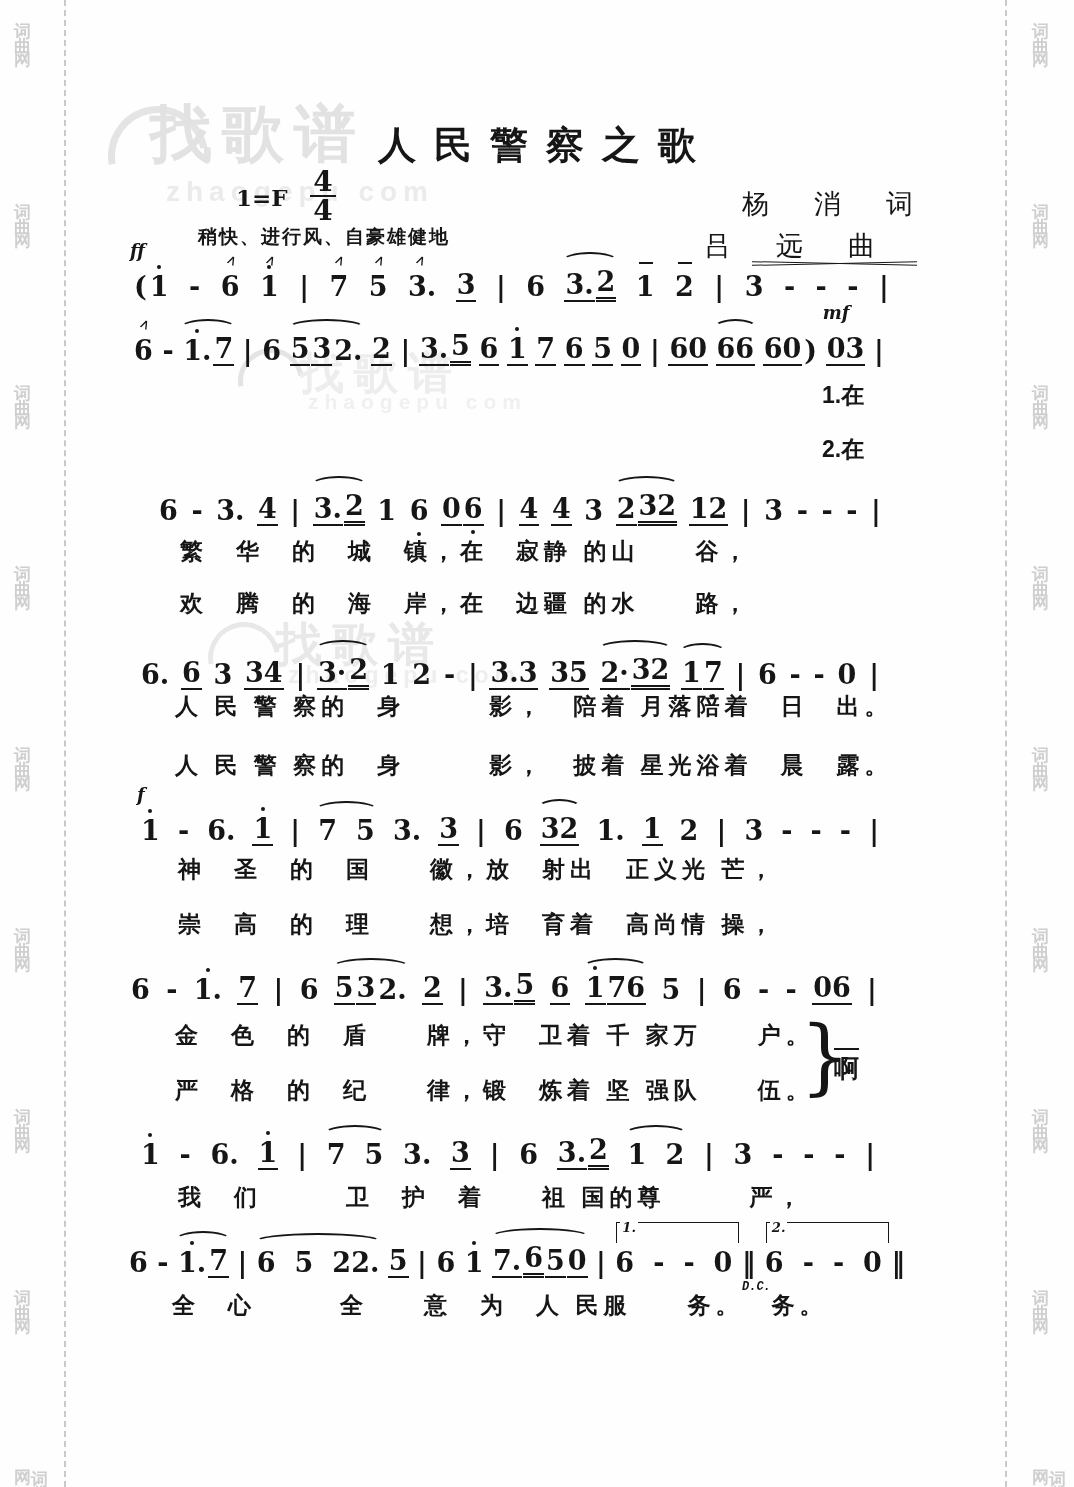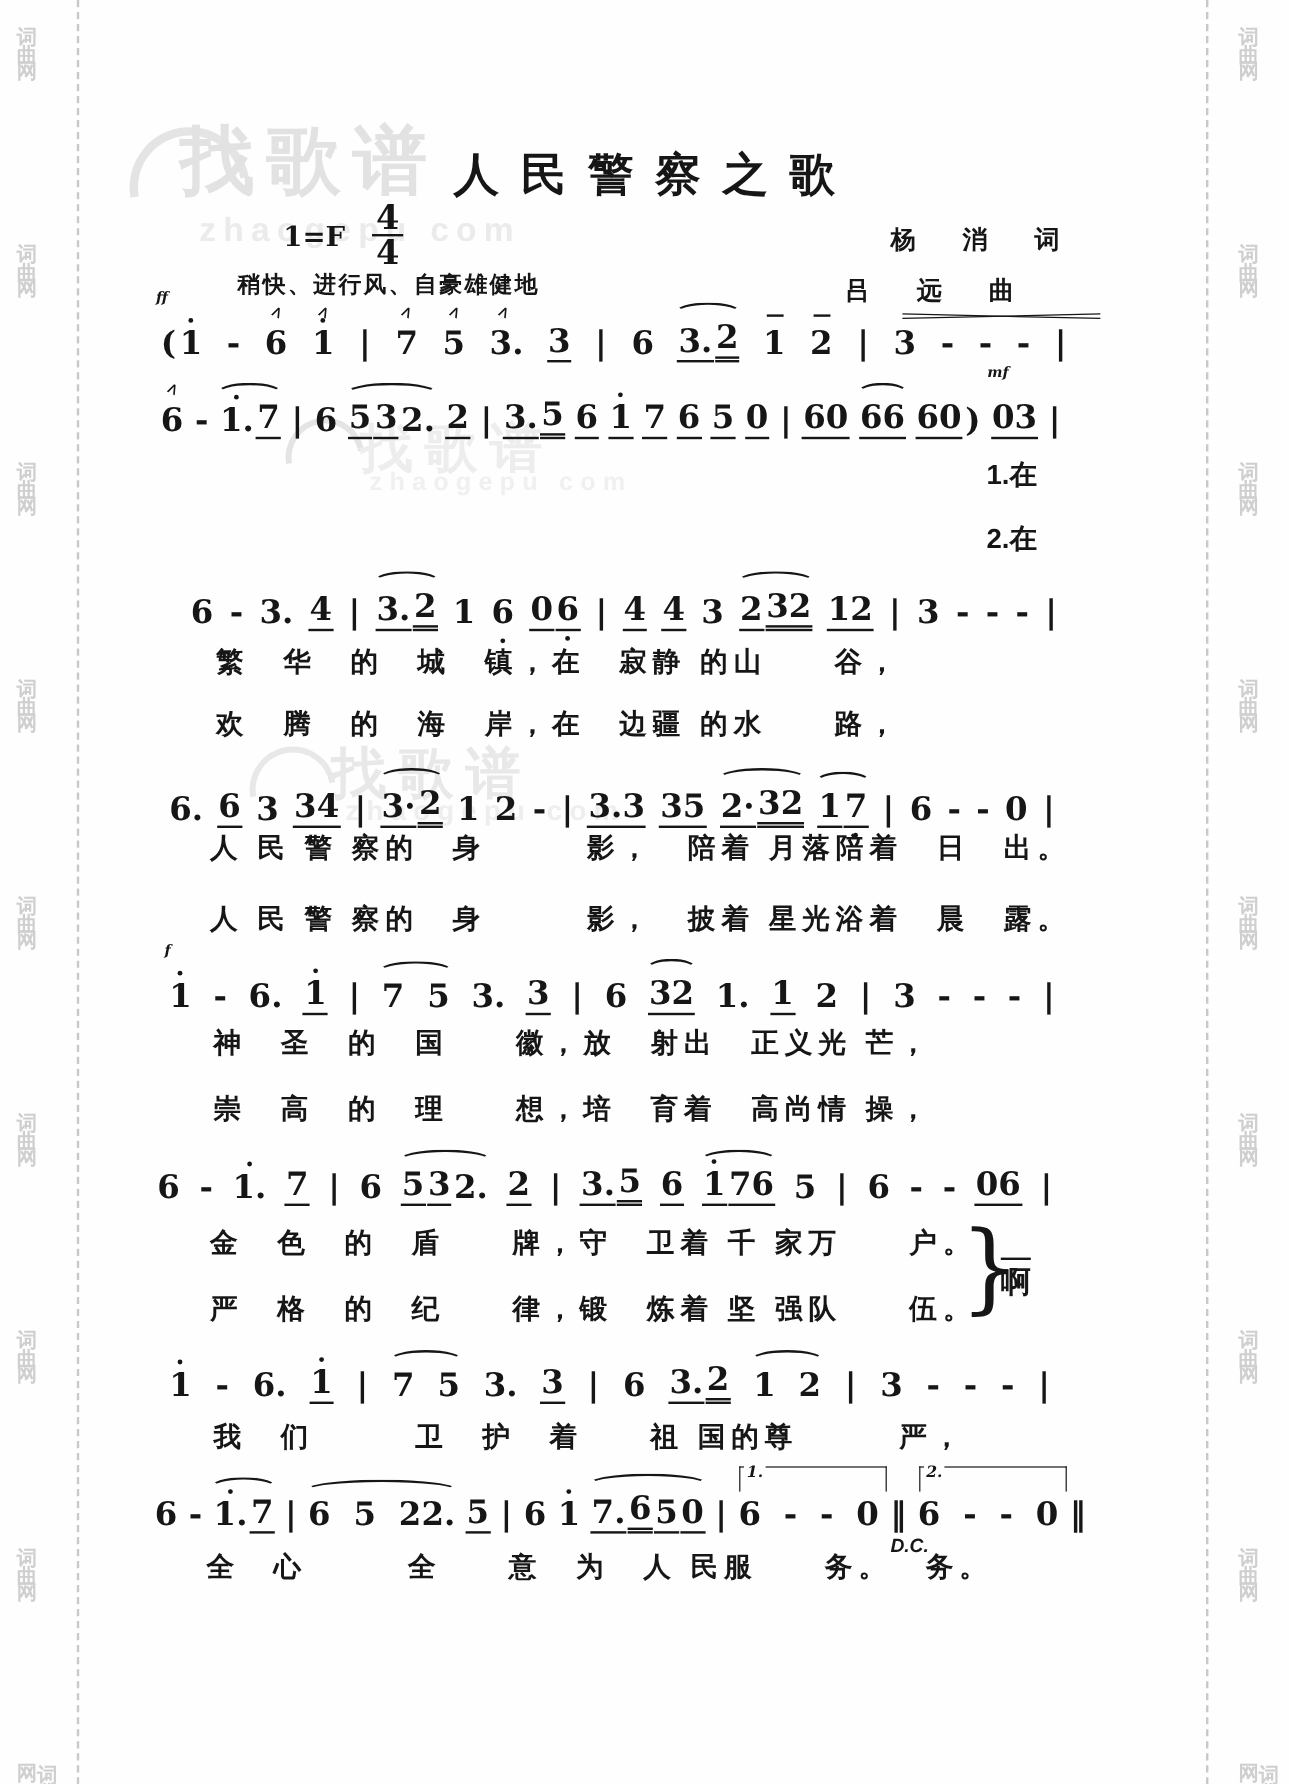--- a/index.html
+++ b/index.html
@@ -18,60 +18,60 @@
   .wm-site{position:absolute;color:#ebebeb;letter-spacing:6px;white-space:nowrap;font-weight:bold}
   
   .title{position:absolute;left:0;width:100%;text-align:center;top:120px;
     font-size:38px;font-weight:bold;letter-spacing:18px;text-indent:18px}
   .keysig{position:absolute;left:236px;top:184px;font-size:23px;
     font-family:"DejaVu Serif",serif;font-weight:bold}
   .meter{position:absolute;left:306px;top:168px;width:34px;text-align:center;
     font-family:"DejaVu Serif",serif;font-weight:bold;font-size:28px;line-height:0.98}
   .meter .m-top{border-bottom:2.5px solid #161616;padding:0 3px;display:inline-block}
   .meter .m-bot{display:block}
-  .credit{position:absolute;font-size:21px;letter-spacing:9px;font-weight:700;white-space:nowrap}
+  .credit{position:absolute;font-size:27px;letter-spacing:9px;font-weight:400;white-space:nowrap}
   .tempo{position:absolute;left:198px;top:224px;font-size:19px;font-weight:600;letter-spacing:2px}
   
   .mline{position:absolute;display:flex;justify-content:space-between;align-items:flex-end;
     font-family:"DejaVu Serif",serif;font-size:27px;font-weight:700;height:40px}
   .tok{position:relative;display:inline-flex;align-items:flex-end}
   .parts{display:inline-flex;align-items:flex-end;gap:1px}
   .tok.g .parts{gap:17px}
   .part{position:relative;line-height:1.1;padding:0 1px;white-space:pre}
   .u1{border-bottom:2px solid #161616}
   .u2{border-bottom:5px double #161616}
   .hd::before{content:"";position:absolute;top:-7px;left:50%;margin-left:-2px;
     width:4px;height:4px;background:#161616;border-radius:50%}
   .ld::after{content:"";position:absolute;bottom:-10px;left:50%;margin-left:-2px;
     width:4px;height:4px;background:#161616;border-radius:50%}
   .arc{position:absolute;top:-15px;left:-2px;right:-2px;height:14px;
     border:2.5px solid transparent;border-top-color:#161616;border-radius:50%}
   .accm{position:absolute;top:-18px;left:28%;font-size:13px;font-weight:bold;
     transform:rotate(-65deg);line-height:1}
   .tenm{position:absolute;top:-10px;left:20%;width:14px;border-top:2.5px solid #161616}
-  .dynm{position:absolute;top:-30px;left:-3px;font-size:12px;font-style:italic;
+  .dynm{position:absolute;top:-30px;left:-3px;font-size:18px;font-style:italic;
     font-weight:bold;font-family:"DejaVu Serif",serif;white-space:nowrap;line-height:1}
   .cres{position:absolute;top:-13px;left:8px;width:165px;height:10px}
   .cres::before,.cres::after{content:"";position:absolute;left:0;right:0;top:4px;
     border-top:1.5px solid #161616}
   .cres::before{transform:rotate(1.3deg)}
   .cres::after{transform:rotate(-1.3deg)}
   .volta{position:absolute;top:-26px;left:2px;right:-6px;height:20px;
     border:1.5px solid #161616;border-bottom:none}
   .vlabel{position:absolute;top:-2px;left:3px;font-size:13px;font-style:italic;
     font-weight:bold;line-height:1;background:#fefefe;padding:0 2px}
   
   .lyric{position:absolute;font-size:23px;letter-spacing:5px;white-space:pre;
     font-weight:600;line-height:1.2}
   .verse-mark{position:absolute;font-size:23px;font-weight:600}
   .brace{position:absolute;font-size:78px;font-weight:400;
     font-family:"DejaVu Serif",serif;transform:scaleY(1.05);line-height:1}
   .ah{position:absolute;font-size:25px;font-weight:700;border-top:2px solid #161616;padding-top:2px}
-  .dc{position:absolute;font-size:16px;font-style:italic;font-weight:bold;
-    font-family:Liberation Sans, sans-serif}
+  .dc{position:absolute;font-size:12px;font-style:italic;font-weight:bold;
+    font-family:Liberation Mono, monospace}
 </style>
 </head>
 <body>
 
 <div class="vrule" style="left:64px"></div>
 <div class="vrule" style="left:1005px"></div>
 <div id="side-marks">
     <div class="sidestack" style="left: 14px; top: 8px;">词曲网</div>
     <div class="sidestack" style="left: 1032px; top: 8px;">词曲网</div>
     <div class="sidestack" style="left: 14px; top: 189px;">词曲网</div>

